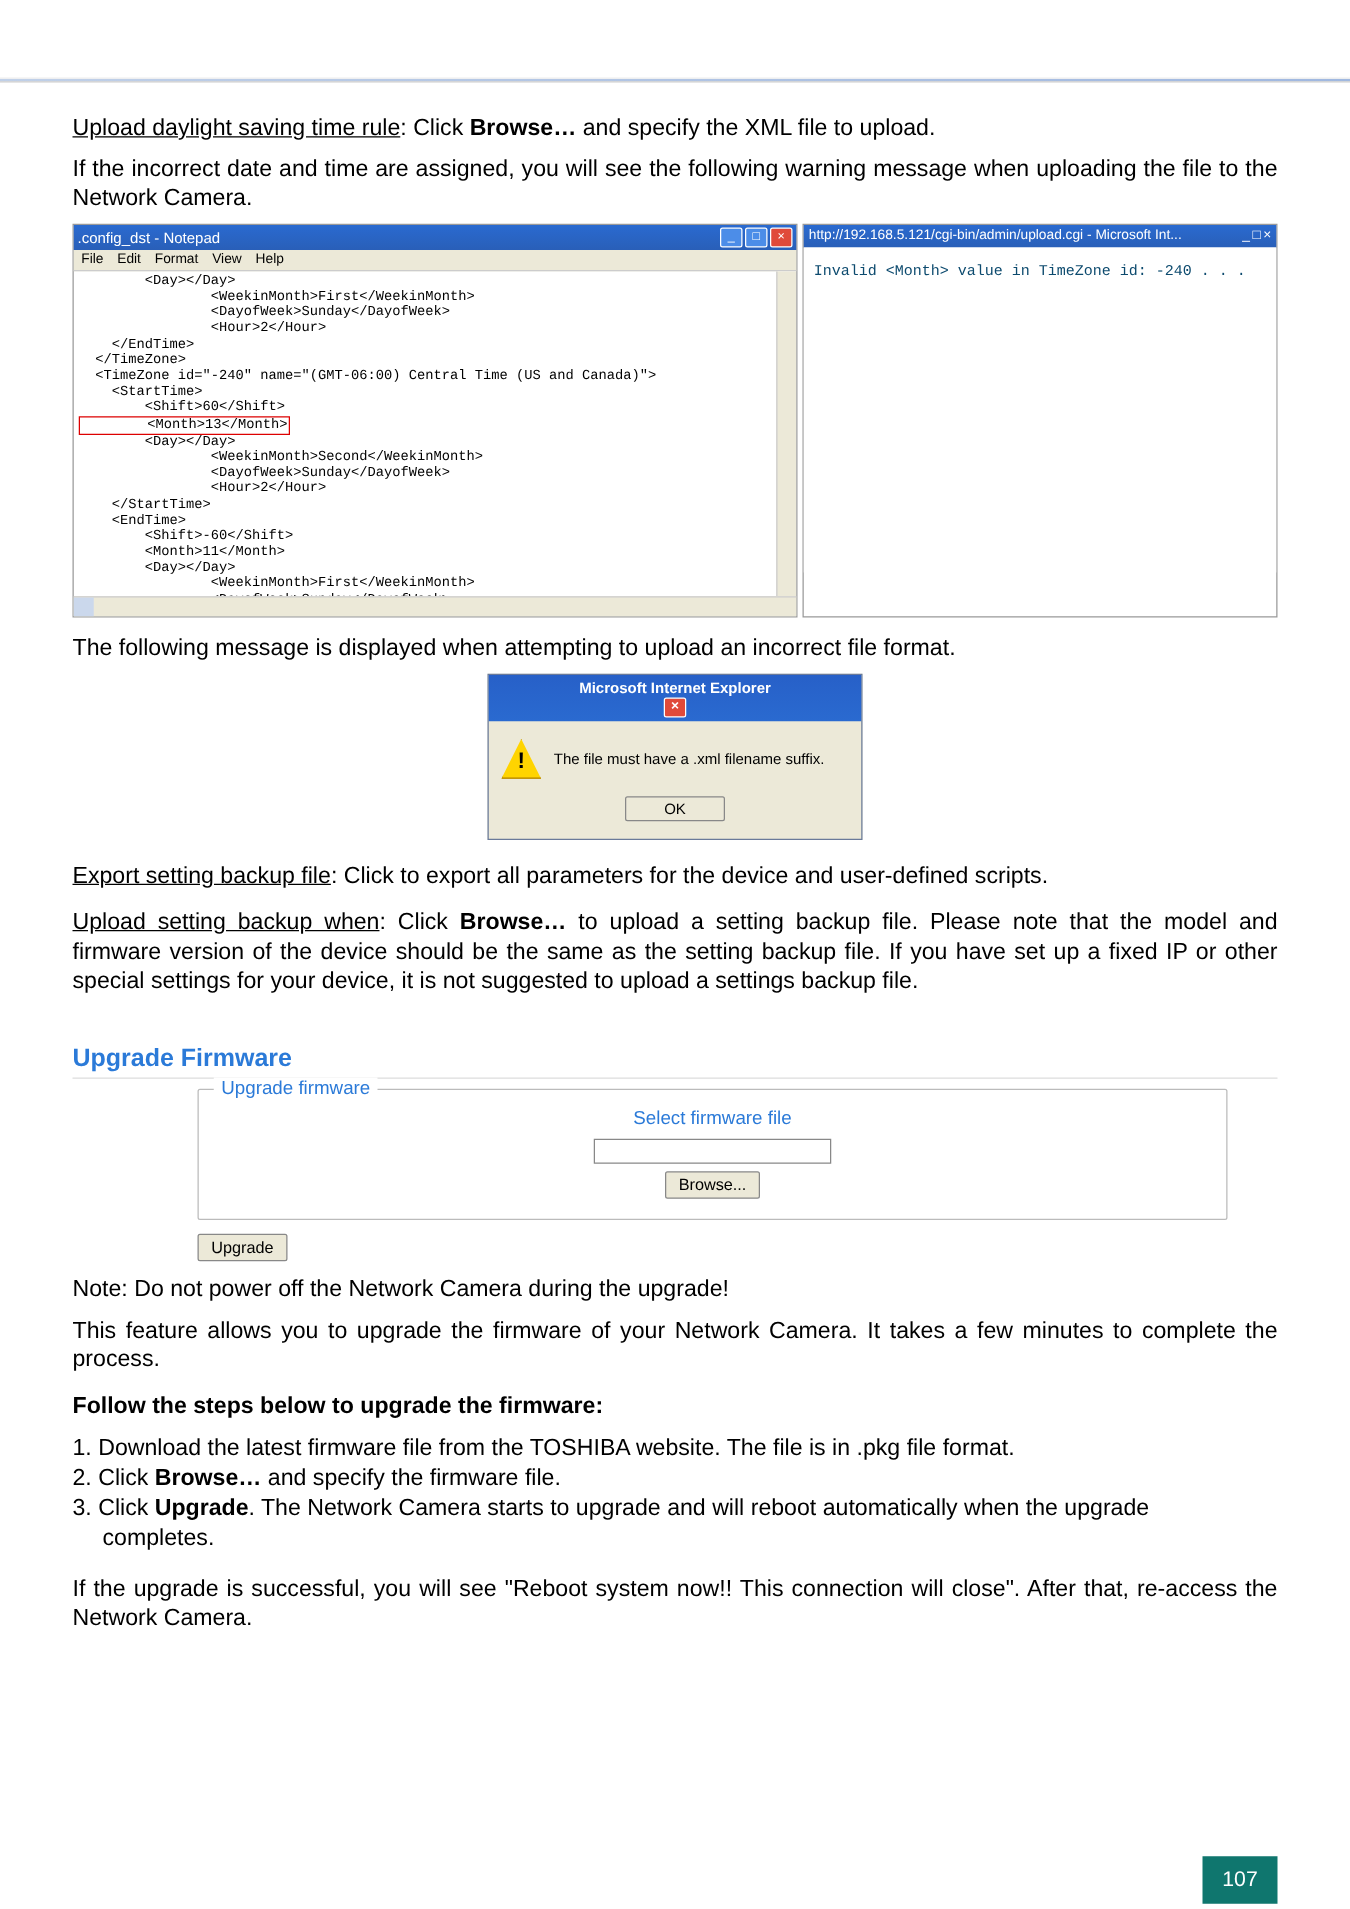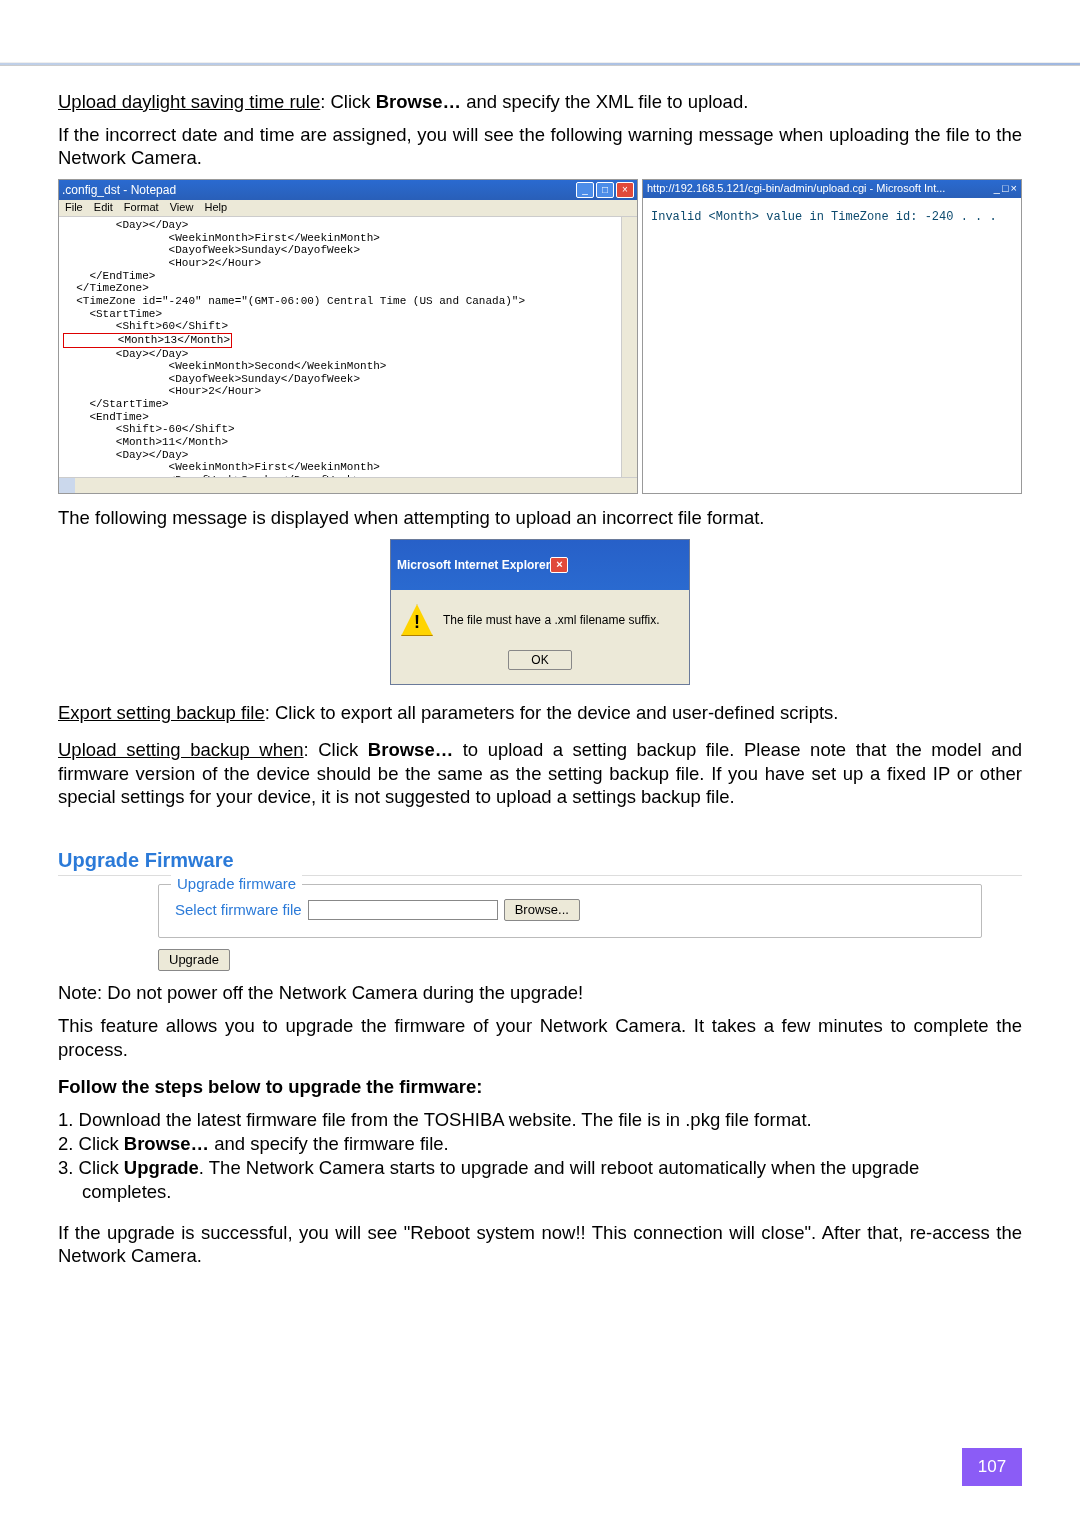--- a/index.html
+++ b/index.html
@@ -87,23 +87,24 @@
     .ie-rest { height: 170px; background: #fff; }
     .after-images { margin-top: 12px; }
     .dialog-wrap { display: flex; justify-content: center; margin: 10px 0 16px 0; }
     .dialog {
       width: 300px; border: 1px solid #6a7a9a;
       font-family: Tahoma, sans-serif; font-size: 12px;
       background: #ece9d8;
     }
     .dlg-title {
       background: linear-gradient(to bottom, #2760c8, #2a6ad0);
-      color: #fff; padding: 17px 6px;
-      display: flex; align-items: center;
+      color: #fff; padding: 3px 6px;
+      display: flex; justify-content: space-between; align-items: center;
       font-weight: bold;
+      flex-direction: column;
     }
     .dlg-close {
       width: 18px; height: 16px; background: #e04a3a;
       border: 1px solid #fff; border-radius: 2px; color: #fff;
       display: flex; align-items: center; justify-content: center; font-size: 11px;
     }
     .dlg-body { padding: 14px 10px; display: flex; align-items: center; gap: 10px; }
     .dlg-icon {
       width: 32px; height: 32px; background: #ffd400;
       border: 1px solid #b08000;
@@ -111,55 +112,55 @@
       position: relative; flex-shrink: 0;
     }
     .dlg-icon::after {
       content: "!"; position: absolute; left: 50%; top: 55%;
       transform: translate(-50%, -50%); font-weight: bold; font-size: 18px; color: #000;
     }
     .dlg-btn {
       display: flex; justify-content: center; padding: 0 0 14px 0;
     }
     .dlg-btn button {
-      width: 64px; padding: 2px 0; font-family: Tahoma, sans-serif; font-size: 12px;
+      width: 80px; padding: 2px 0; font-family: Tahoma, sans-serif; font-size: 12px;
       background: #ece9d8; border: 1px solid #888; border-radius: 2px;
     }
     .section-head {
       color: #2b7ad8; font-weight: bold; font-size: 20px;
       margin-top: 40px; margin-bottom: 4px;
       border-bottom: 1px solid #ddd; padding-bottom: 2px;
     }
     .fieldset-wrap { padding: 4px 40px 10px 100px; }
     .fieldset {
       border: 1px solid #bbb; border-radius: 2px;
       padding: 14px 16px 16px 16px; position: relative; margin-bottom: 8px;
     }
     .fieldset .legend {
       position: absolute; top: -10px; left: 12px; background: #fff; padding: 0 6px;
       color: #2b7ad8; font-size: 15px;
     }
-    .fieldset .row { display: flex; align-items: center; gap: 6px; }
+    .fieldset .row { display: flex; align-items: center; gap: 6px; flex-direction: column; }
     .fieldset label { color: #2b7ad8; font-size: 15px; }
     .fieldset .tbox {
       width: 190px; height: 20px; border: 1px solid #888; background: #fff;
     }
     .btn {
       display: inline-block; padding: 2px 10px; font-size: 13px;
       border: 1px solid #888; background: #ece9d8; border-radius: 2px;
     }
     .steps { margin-left: 0; }
     .steps .step { margin: 1px 0; text-align: justify; }
     .steps .indent { padding-left: 24px; }
     .footer {
       margin-top: 150px;
       display: flex; justify-content: flex-end; padding: 0 58px 20px 0;
     }
     .pagenum {
-      background: #8b5cf6; color: #fff; width: 60px; height: 38px;
+      background: #0f766e; color: #fff; width: 60px; height: 38px;
       display: flex; align-items: center; justify-content: center; font-size: 17px;
     }
   </style>
 </head>
 <body>
 
 <div class="top-border"></div>
 
 <div class="content">
 

